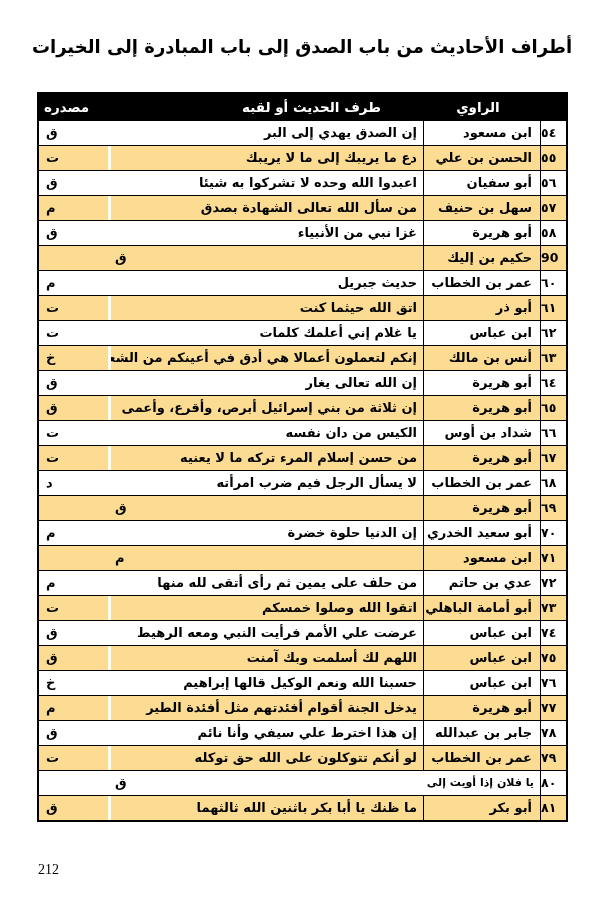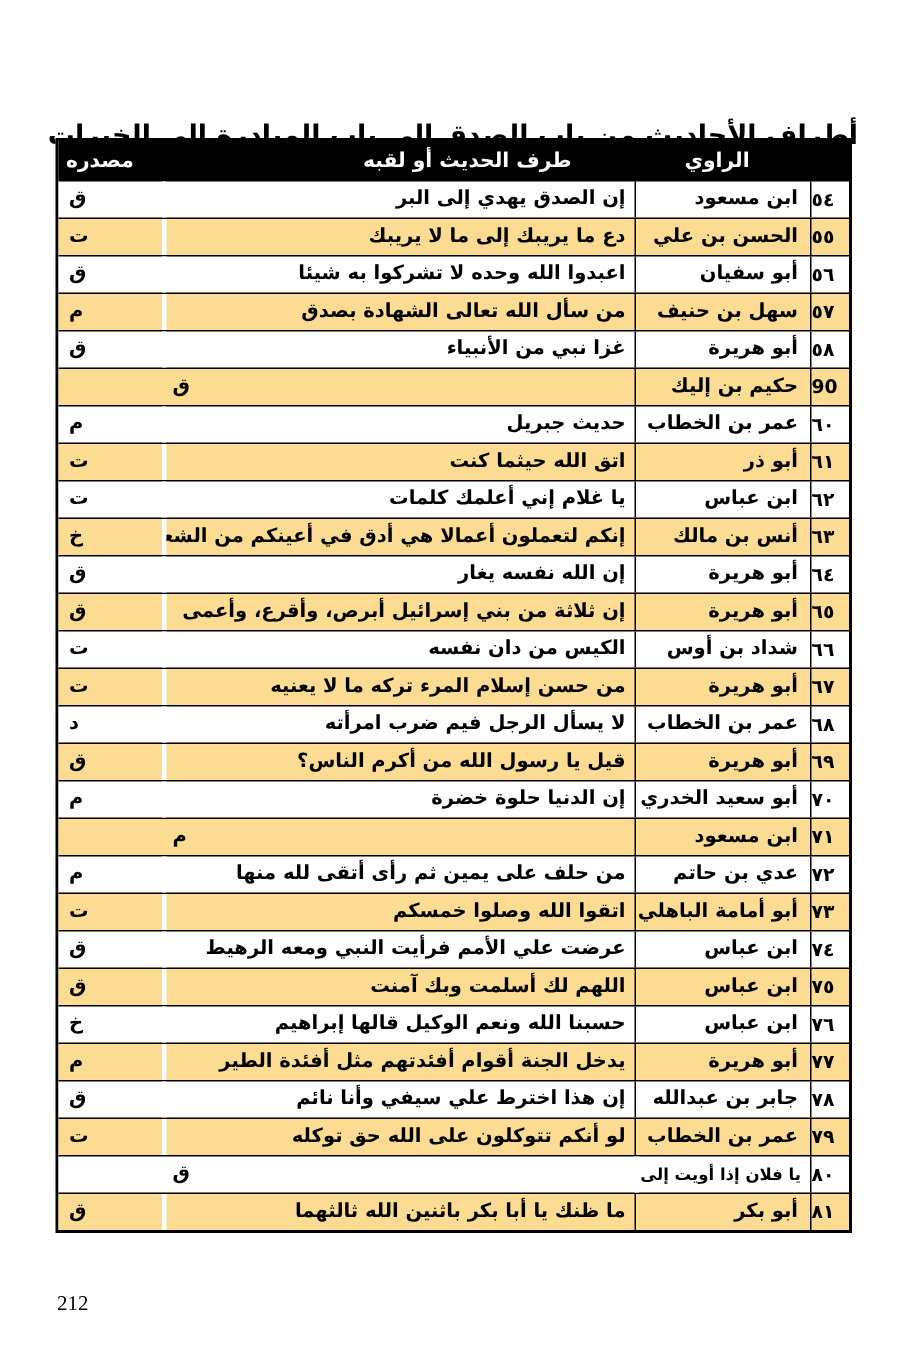--- a/index.html
+++ b/index.html
@@ -11,21 +11,20 @@
     direction:rtl;
     color:#000;
   }
   .doc-title {
     position:absolute;
     top:36px; left:0; right:0;
     text-align:center;
     font-size:18px;
     font-weight:bold;
     letter-spacing:0;
-    margin-top:44px;
   }
   .hadith-table {
     position:absolute;
     top:92px;
     right:36px;
     width:531px;
     border:2px solid #000;
     background:#fff;
   }
   .trow {
@@ -137,21 +136,21 @@
       </div>
       <div class="trow row shaded">
         <div class="c-num">٦٣</div>
         <div class="c-narr">أنس بن مالك</div>
         <div class="c-hadith">إنكم لتعملون أعمالا هي أدق في أعينكم من الشعر</div>
         <div class="c-src">خ</div>
       </div>
       <div class="trow row">
         <div class="c-num">٦٤</div>
         <div class="c-narr">أبو هريرة</div>
-        <div class="c-hadith">إن الله نفسه يغار</div>
+        <div class="c-hadith">إن الله تعالى يغار</div>
         <div class="c-src">ق</div>
       </div>
       <div class="trow row shaded">
         <div class="c-num">٦٥</div>
         <div class="c-narr">أبو هريرة</div>
         <div class="c-hadith">إن ثلاثة من بني إسرائيل أبرص، وأقرع، وأعمى</div>
         <div class="c-src">ق</div>
       </div>
       <div class="trow row">
         <div class="c-num">٦٦</div>
@@ -167,21 +166,20 @@
       </div>
       <div class="trow row">
         <div class="c-num">٦٨</div>
         <div class="c-narr">عمر بن الخطاب</div>
         <div class="c-hadith">لا يسأل الرجل فيم ضرب امرأته</div>
         <div class="c-src">د</div>
       </div>
       <div class="trow row shaded">
         <div class="c-num">٦٩</div>
         <div class="c-narr">أبو هريرة</div>
-        <div class="c-hadith">قيل يا رسول الله من أكرم الناس؟</div>
         <div class="c-src">ق</div>
       </div>
       <div class="trow row">
         <div class="c-num">٧٠</div>
         <div class="c-narr">أبو سعيد الخدري</div>
         <div class="c-hadith">إن الدنيا حلوة خضرة</div>
         <div class="c-src">م</div>
       </div>
       <div class="trow row shaded">
         <div class="c-num">٧١</div>

